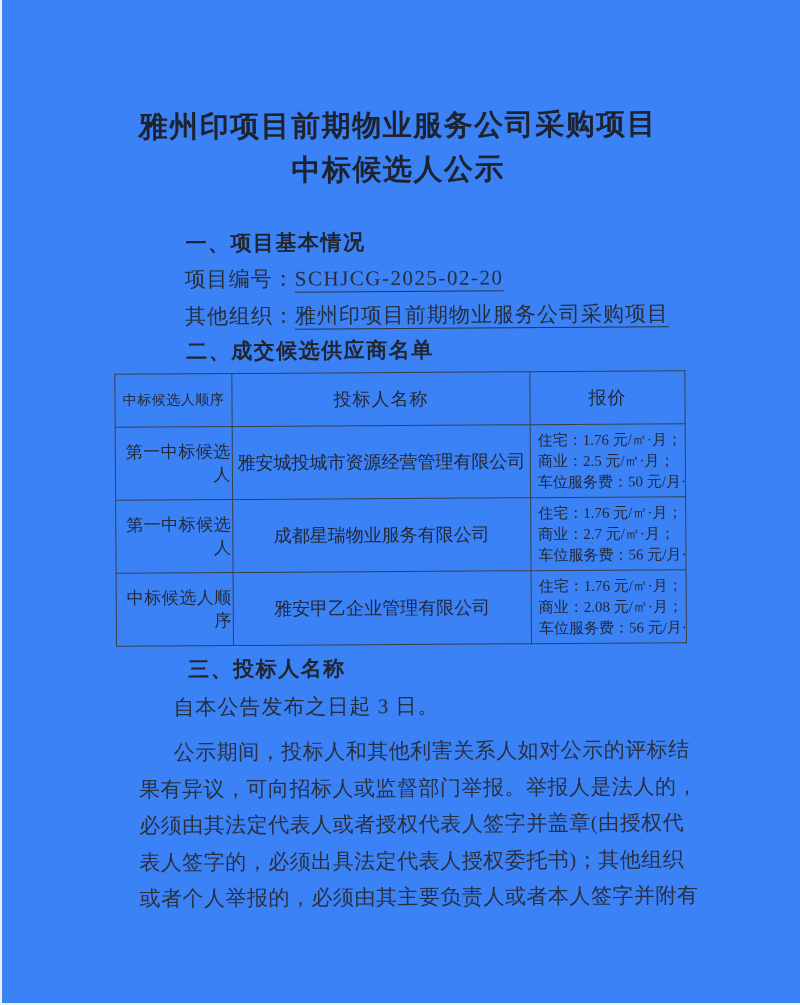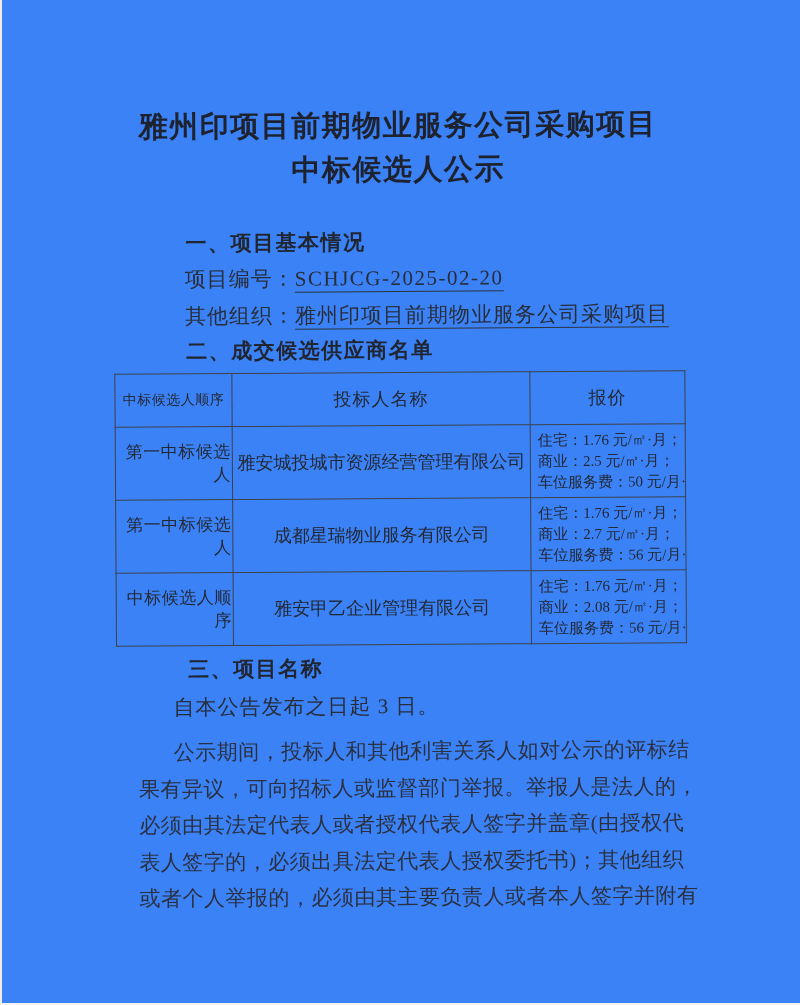--- a/index.html
+++ b/index.html
@@ -102,21 +102,21 @@
           <td class="bidder-cell">雅安甲乙企业管理有限公司</td>
           <td class="quote-cell">
             <div class="quote-line">住宅：1.76 元/㎡·月；</div>
             <div class="quote-line">商业：2.08 元/㎡·月；</div>
             <div class="quote-line">车位服务费：56 元/月·个</div>
           </td>
         </tr>
       </tbody>
     </table>
 
-    <div class="sec-heading" id="sec3-heading">三、项目名称</div>
+    <div class="sec-heading" id="sec3-heading">三、投标人名称</div>
 
     <div class="para1">自本公告发布之日起 3 日。</div>
 
     <div class="para2">
       <div class="pline first">公示期间，投标人和其他利害关系人如对公示的评标结</div>
       <div class="pline">果有异议，可向招标人或监督部门举报。举报人是法人的，</div>
       <div class="pline">必须由其法定代表人或者授权代表人签字并盖章(由授权代</div>
       <div class="pline">表人签字的，必须出具法定代表人授权委托书)；其他组织</div>
       <div class="pline">或者个人举报的，必须由其主要负责人或者本人签字并附有</div>
     </div>

